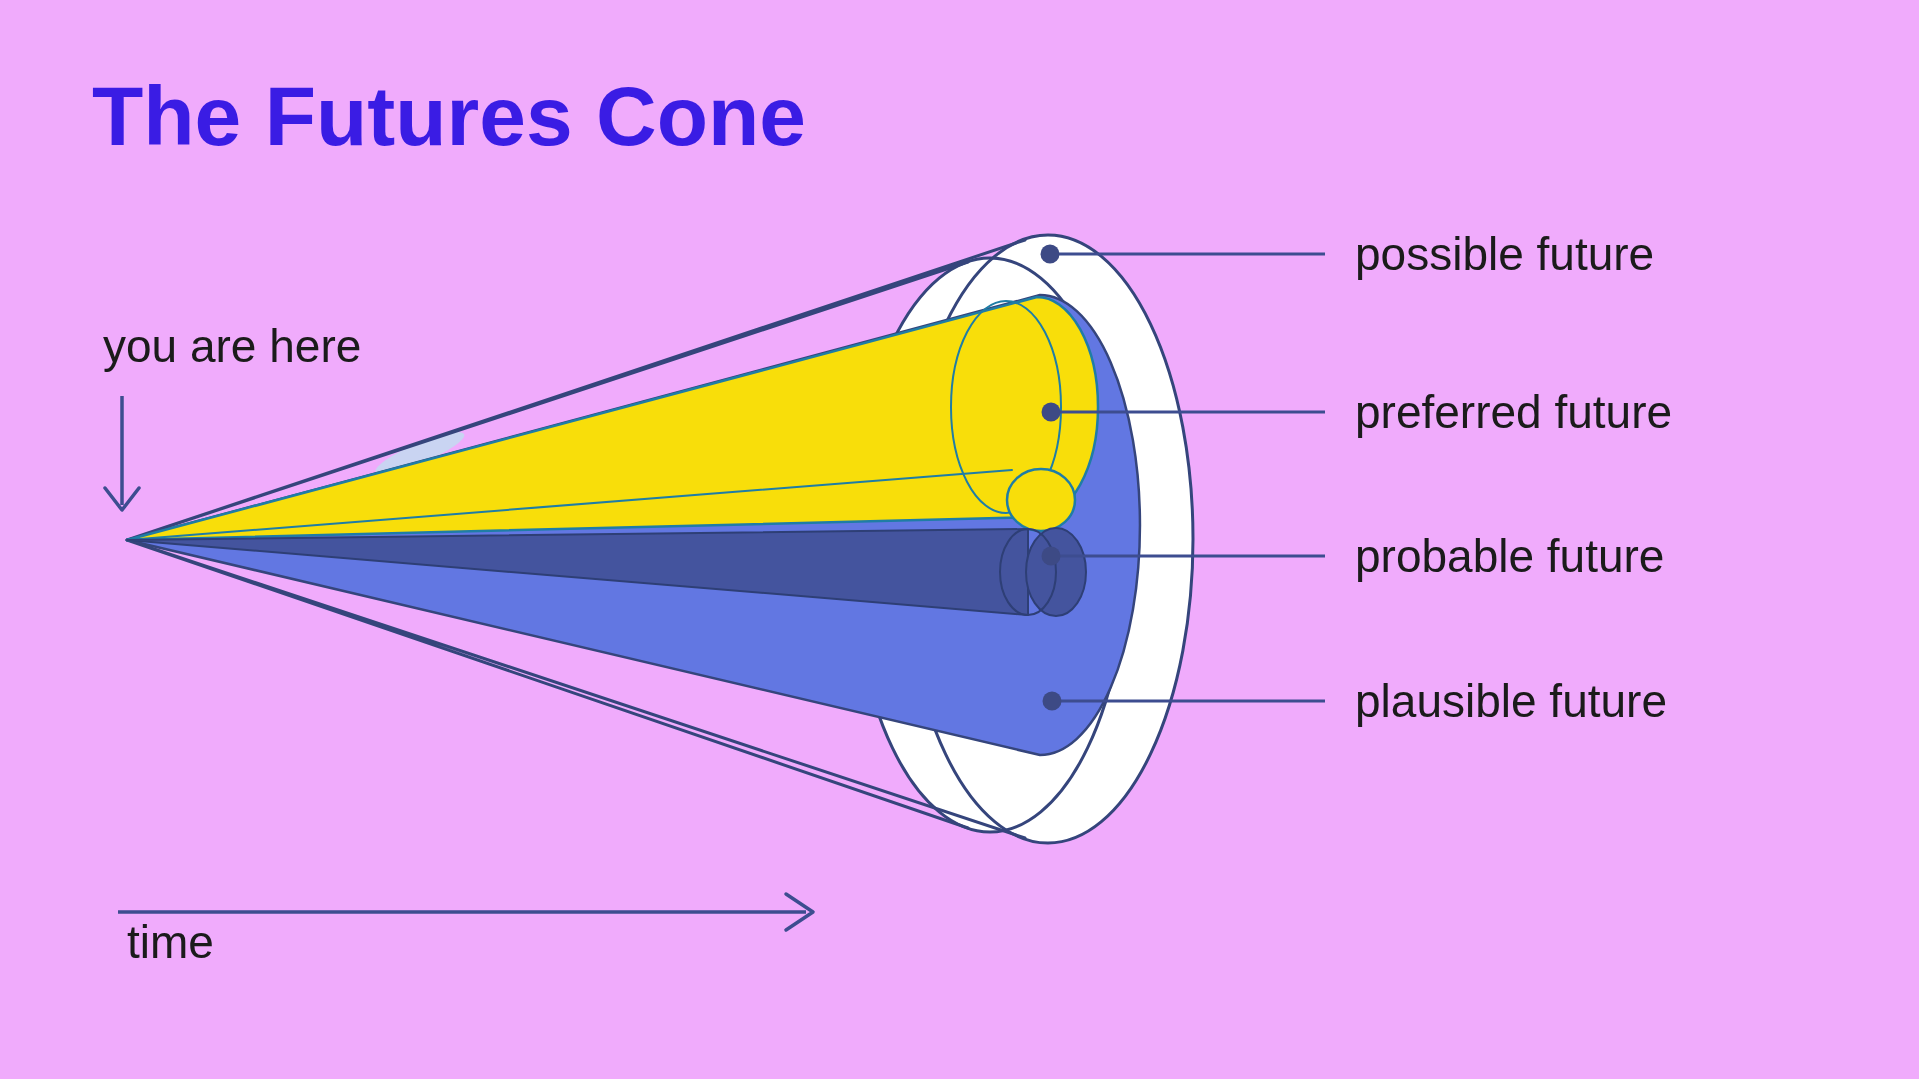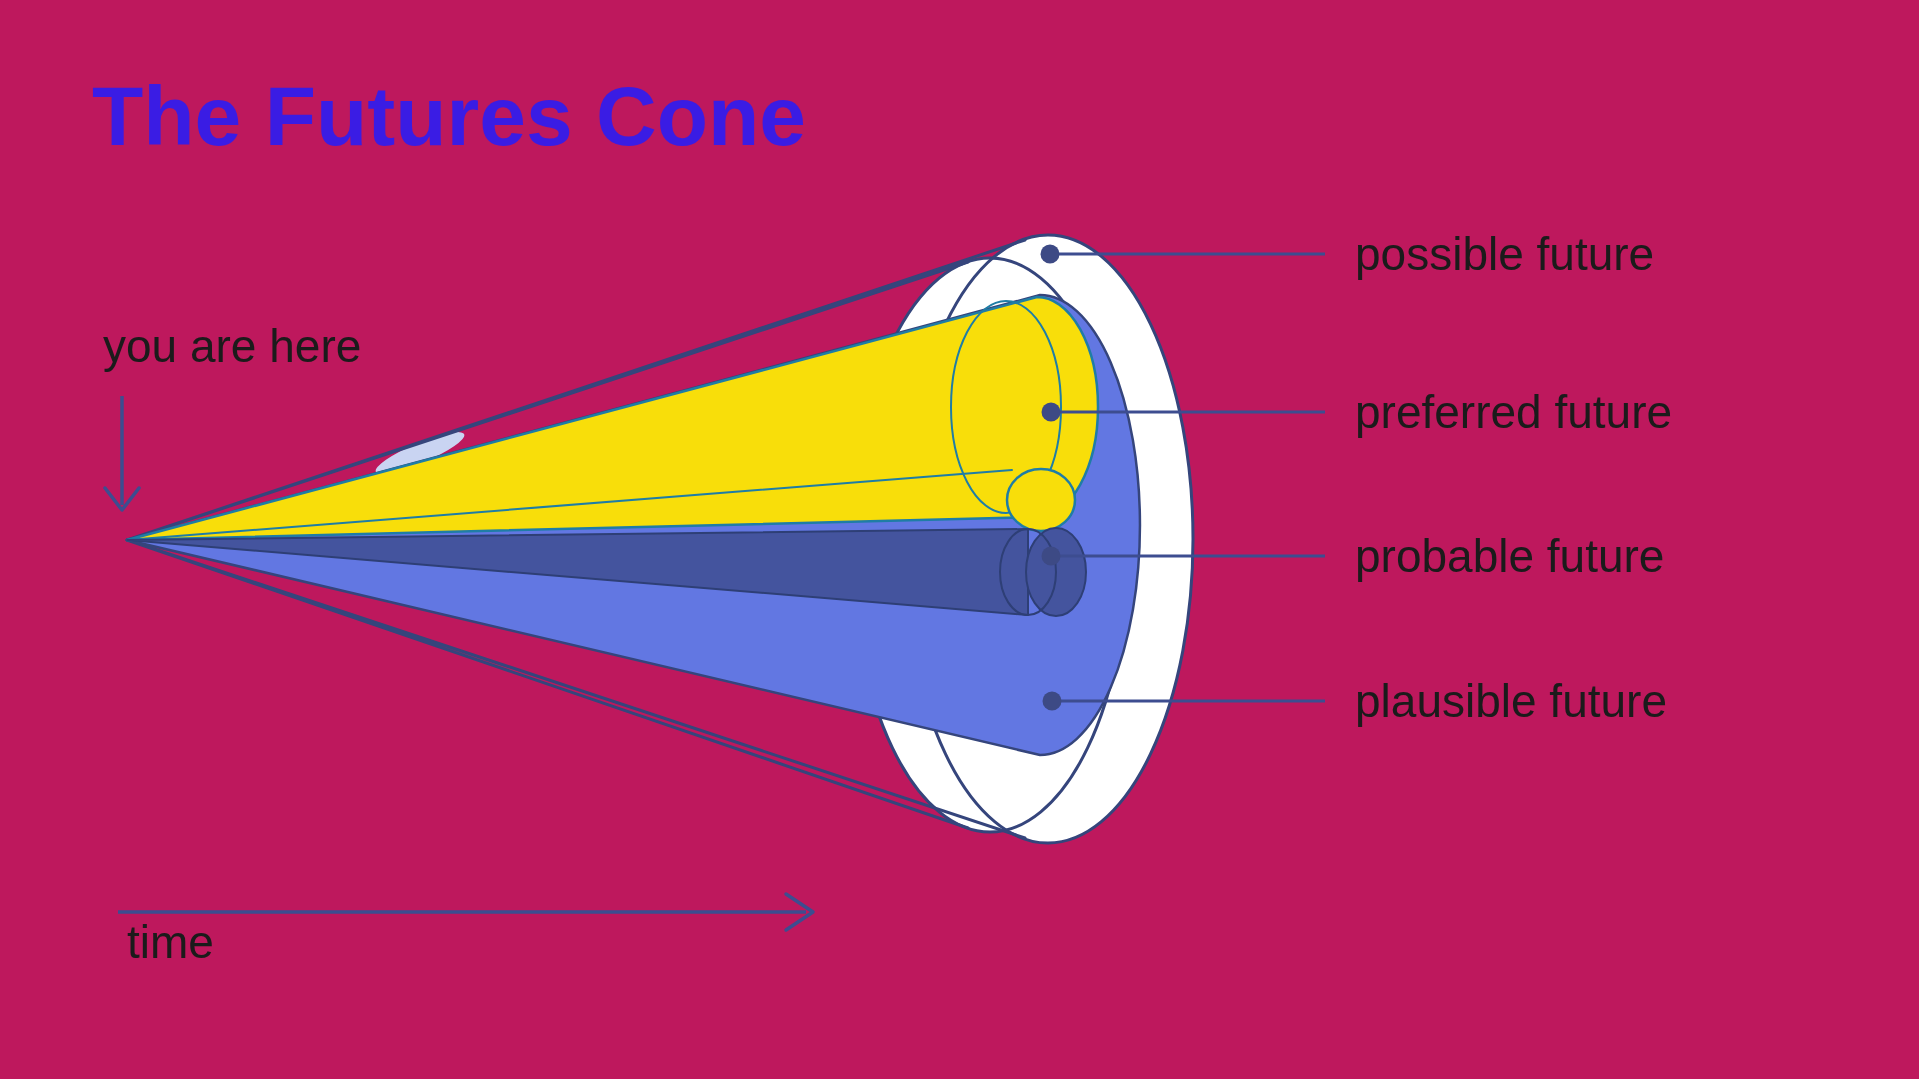--- a/index.html
+++ b/index.html
@@ -8,21 +8,21 @@
     background: #ffffff;
     width: 1919px;
     height: 1079px;
     overflow: hidden;
     font-family: "Liberation Sans", sans-serif;
   }
   .stage {
     position: relative;
     width: 1919px;
     height: 1079px;
-    background: #be185d;
+    background: #f0abfc;
   }
   svg { display: block; }
   .title-text {
     font-family: "Liberation Sans", sans-serif;
     font-weight: bold;
     font-size: 84px;
     fill: #3a1ce4;
   }
   .ann-text {
     font-family: "Liberation Sans", sans-serif;

